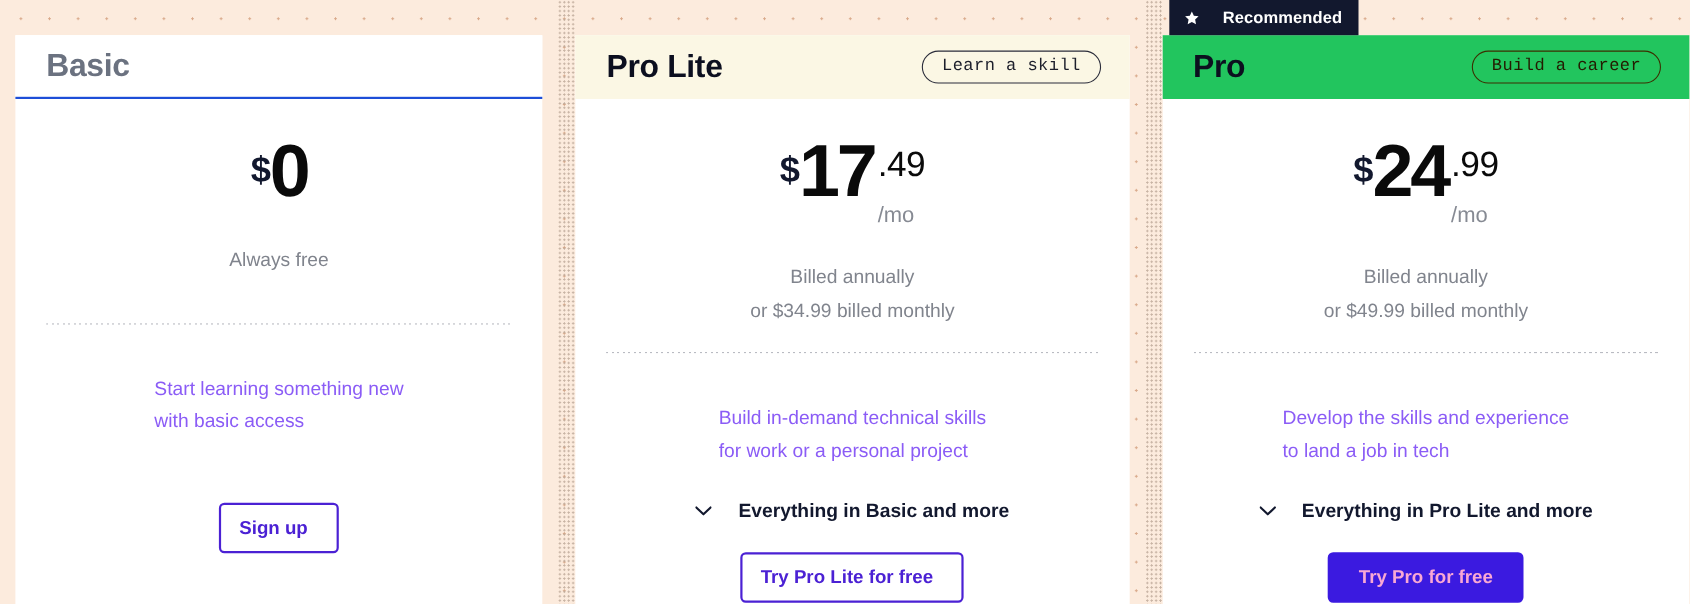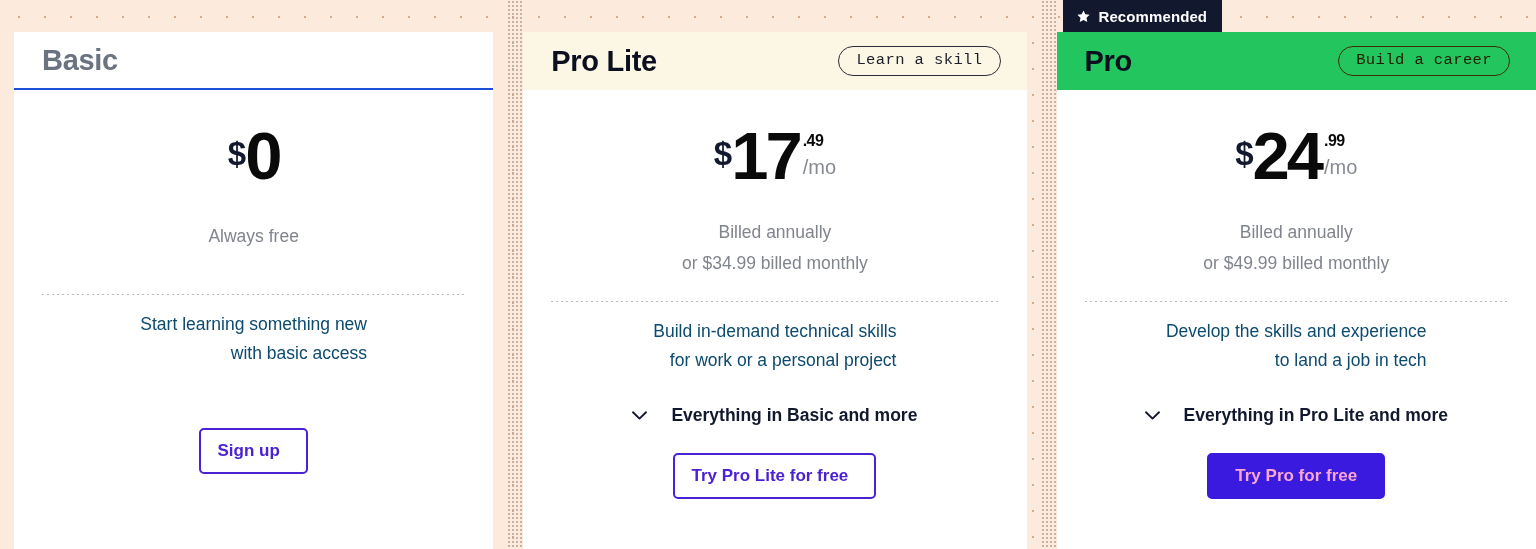--- a/index.html
+++ b/index.html
@@ -105,21 +105,21 @@
   
   .recommended-badge {
     position: absolute;
     top: 0;
     left: 6px;
     height: 32px;
     background: #12182e;
     color: #ffffff;
     display: flex;
     align-items: center;
-    gap: 8px;
+    gap: 21px;
     padding: 0 15px 0 13px;
     font-size: 15px;
     font-weight: bold;
     letter-spacing: 0.1px;
     z-index: 5;
   }
   .star-icon { display: block; width: 15px; height: 15px; }
 
   
   .card-body {
@@ -152,30 +152,30 @@
     line-height: .92;
   }
   .price-side {
     display: flex;
     flex-direction: column;
     align-items: flex-start;
     margin-left: 3px;
     margin-top: 8px;
   }
   .cents {
-    font-size: 16px;
-    font-weight: bold;
+    font-size: 32px;
+    font-weight: normal;
     color: #0a0a0a;
     letter-spacing: -0.5px;
     line-height: 1;
   }
   .per-mo {
     font-size: 20px;
     color: #868a93;
-    margin-top: 8px;
+    margin-top: 21px;
     line-height: 1;
   }
 
   .billing-note {
     margin-top: 30px;
     text-align: center;
     color: #80848d;
     font-size: 17.5px;
     line-height: 1.78;
   }
@@ -183,23 +183,23 @@
 
   .dotted-divider {
     width: 100%;
     height: 1px;
     margin-top: 22px;
     background-image: repeating-linear-gradient(to right, #b9bbc2 0 2px, transparent 2px 5px);
   }
   .divider-basic { margin-top: 42px; }
 
   .plan-desc {
-    margin-top: 15px;
-    text-align: right;
-    color: #0c4a6e;
+    margin-top: 44px;
+    text-align: left;
+    color: #8b5cf6;
     font-size: 17.5px;
     line-height: 1.67;
   }
 
   .everything-row {
     margin-top: 30px;
     display: flex;
     align-items: center;
     justify-content: center;
     gap: 24px;

